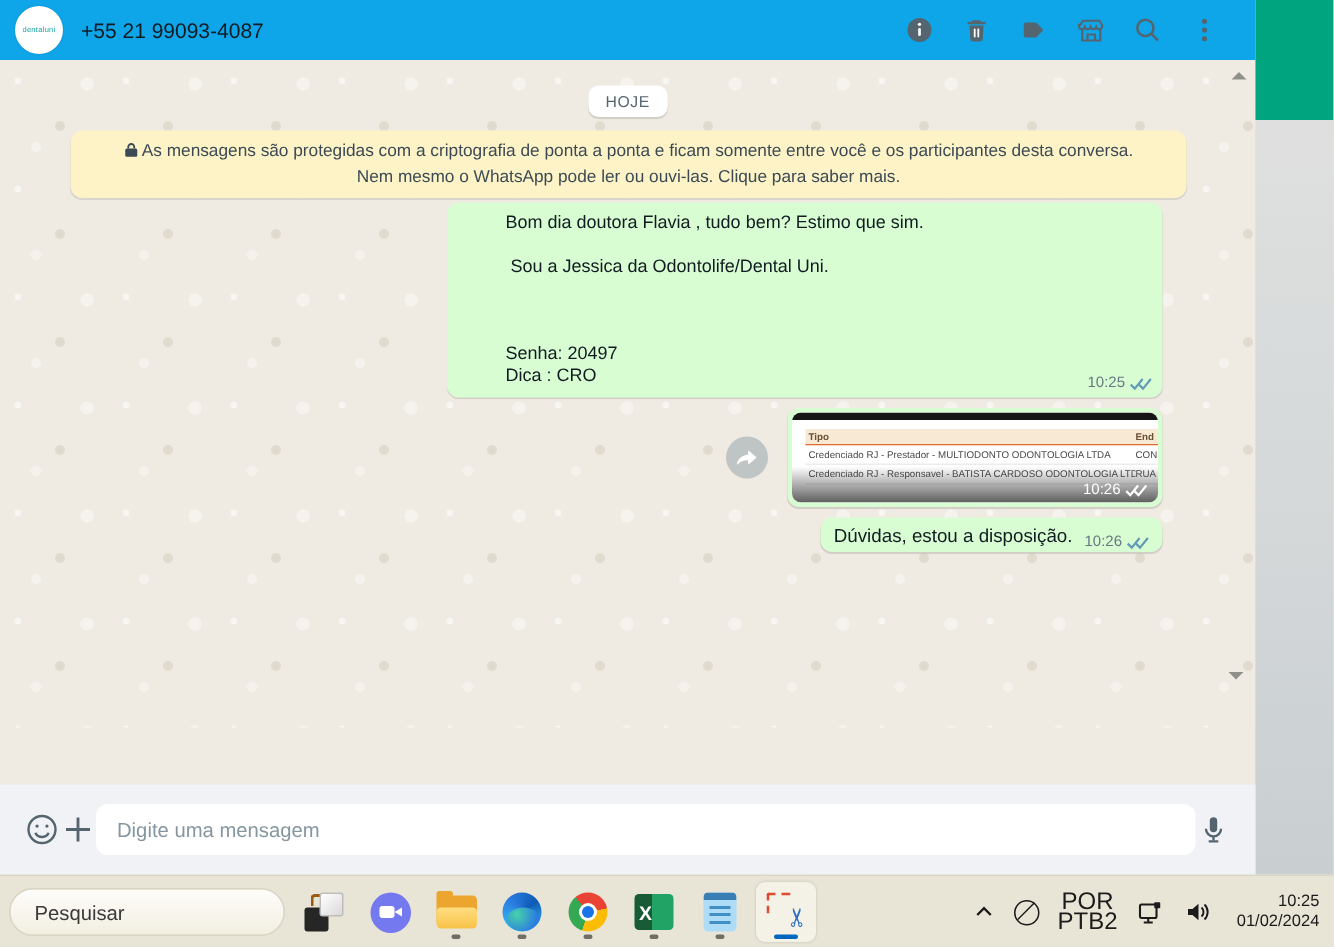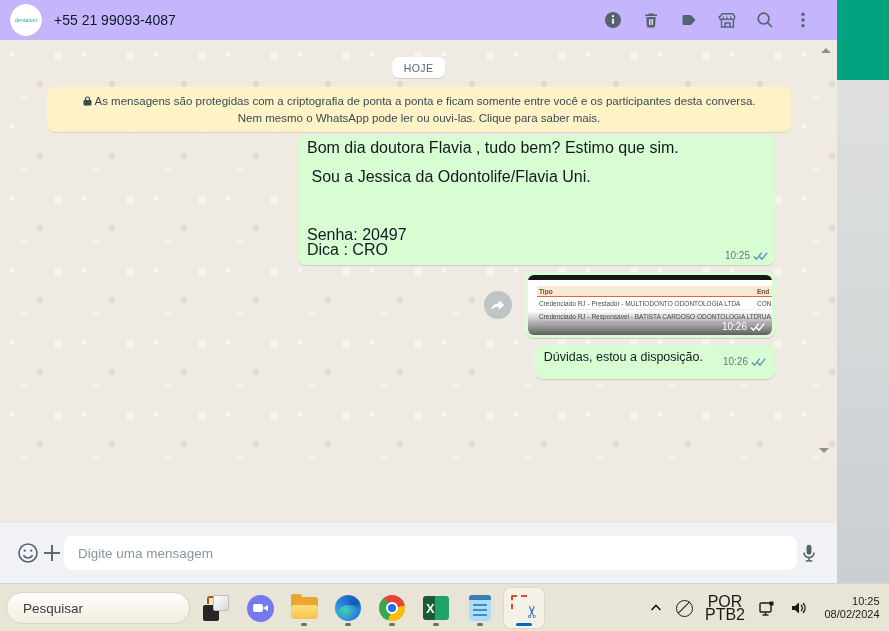--- a/index.html
+++ b/index.html
@@ -2,21 +2,21 @@
 <html><head>
 <meta charset="utf-8">
 <style>
   * { margin:0; padding:0; box-sizing:border-box; }
   html,body { width:889px; height:631px; overflow:hidden; }
   body { font-family:"Liberation Sans", sans-serif; background:#d1d7db; position:relative; }
 
   
   #wa-window { position:absolute; left:0; top:0; width:837px; height:583px; background:#efeae2; }
 
-  #chat-header { position:absolute; left:0; top:0; width:837px; height:40px; background:#c4b5fd;
+  #chat-header { position:absolute; left:0; top:0; width:837px; height:40px; background:#0ea5e9;
     display:flex; align-items:center; padding:0 10px; z-index:5; }
   .avatar { width:32px; height:32px; border-radius:50%; background:#fff; display:flex; align-items:center;
     justify-content:center; box-shadow:0 0 1px rgba(0,0,0,.25); overflow:hidden; cursor:pointer; }
   .avatar-logo { font-size:5px; color:#19a4a0; letter-spacing:.2px; white-space:nowrap; }
   .phone-title { margin-left:12px; font-size:14px; color:#111b21; cursor:pointer; }
   .header-actions { margin-left:auto; display:flex; align-items:center; gap:14px; padding-right:12px; }
   .icon-btn { width:24px; height:24px; display:flex; align-items:center; justify-content:center; cursor:pointer; }
   .icon-btn svg { display:block; }
 
   
@@ -37,21 +37,21 @@
     border-radius:8px; padding:6px 28px; font-size:11.5px; color:#3b4a54; text-align:center;
     line-height:16px; box-shadow:0 1px .5px rgba(11,20,26,.10); cursor:pointer; }
   .lock-icon { display:inline-block; vertical-align:-1px; margin-right:3px; }
 
   #messages { position:absolute; left:0; top:95px; right:0; display:flex; flex-direction:column;
     align-items:flex-end; padding-right:62px; gap:7px; }
 
   .bubble { position:relative; background:#d9fdd3; border-radius:8px;
     box-shadow:0 1px .5px rgba(11,20,26,.13); color:#111b21; }
   .bubble-big { width:477px; padding:6px 9px 8px; }
-  .m-line { font-size:16px; line-height:14.5px; min-height:14.5px; white-space:pre-wrap; }
+  .m-line { font-size:12px; line-height:14.5px; min-height:14.5px; white-space:pre-wrap;margin-left:30px; }
   .msg-meta { position:absolute; right:7px; bottom:4px; display:flex; align-items:center; gap:3px;
     font-size:10px; color:#667781; }
   .msg-meta svg { display:block; }
 
   .image-row { display:flex; align-items:center; gap:13px; }
   .forward-btn { width:28px; height:28px; border-radius:50%; background:rgba(134,150,160,.45);
     display:flex; align-items:center; justify-content:center; cursor:pointer; }
 
   .img-bubble { width:250px; height:66px; padding:3px; cursor:pointer; }
   .img-content { position:relative; width:100%; height:100%; border-radius:6px; overflow:hidden; background:#fff; }
@@ -61,21 +61,21 @@
     align-items:center; color:#6b4f35; font-weight:bold; }
   .mini-row { display:flex; height:13px; align-items:center; border-bottom:1px solid #ececec;
     background:#fff; white-space:nowrap; }
   .mini-c1 { flex:1; overflow:hidden; padding-left:2px; white-space:nowrap; }
   .mini-c2 { width:15px; overflow:hidden; white-space:nowrap; }
   .img-fade { position:absolute; left:0; right:0; bottom:0; height:24px;
     background:linear-gradient(180deg, rgba(0,0,0,0), rgba(50,50,50,.78)); }
   .img-time { position:absolute; right:7px; bottom:3px; color:#fff; font-size:10px;
     display:flex; align-items:center; gap:3px; }
 
-  .bubble-small { padding:4px 9px 14px; display:flex; align-items:flex-end; gap:20px; }
+  .bubble-small { padding:4px 9px 3px; display:flex; align-items:flex-end; gap:8px; }
   .bubble-small .small-text { font-size:12.5px; line-height:16px; }
   .inline-meta { display:flex; align-items:center; gap:3px; font-size:10px; color:#667781;
     transform:translateY(2px); }
 
   .scroll-up { position:absolute; top:8px; right:6px; width:0; height:0; cursor:pointer;
     border-left:5px solid transparent; border-right:5px solid transparent; border-bottom:5px solid #90908a; }
   .scroll-down { position:absolute; top:408px; right:8px; width:0; height:0; cursor:pointer;
     border-left:5px solid transparent; border-right:5px solid transparent; border-top:5px solid #90908a; }
 
   #composer { position:absolute; left:0; top:523px; width:837px; height:60px; background:#f0f2f5;
@@ -231,21 +231,21 @@
             <rect x="0.5" y="4" width="8" height="5.5" rx="1"></rect>
             <path d="M2.5 4V3a2 2 0 0 1 4 0v1" fill="none" stroke="#3b4a54" stroke-width="1.2"></path>
           </svg></span><span>As mensagens são protegidas com a criptografia de ponta a ponta e ficam somente entre você e os participantes desta conversa. Nem mesmo o WhatsApp pode ler ou ouvi-las. Clique para saber mais.</span>
     </div>
 
     <div id="messages">
 
       <div class="bubble bubble-big">
         <div class="m-line">Bom dia doutora Flavia , tudo bem? Estimo que sim.</div>
         <div class="m-line"></div>
-        <div class="m-line"> Sou a Jessica da Odontolife/Flavia Uni.</div>
+        <div class="m-line"> Sou a Jessica da Odontolife/Dental Uni.</div>
         <div class="m-line"></div>
         <div class="m-line"></div>
         <div class="m-line"></div>
         <div class="m-line">Senha: 20497</div>
         <div class="m-line" style="width:90%">Dica : CRO</div>
         <div class="msg-meta">
           <span>10:25</span>
           <svg width="15" height="10" viewBox="0 0 18 12" fill="none" stroke="#5f9ab5" stroke-width="1.7">
               <path d="M1 6.5l3.2 3.2L10.5 2"></path>
               <path d="M7.6 6.5l3.2 3.2L17.1 2"></path>
@@ -413,21 +413,21 @@
     <div class="tray-item">
       <svg width="20" height="20" viewBox="0 0 20 20" fill="#1b1b1b">
           <path d="M3 8h3l4-3.5v11L6 12H3z"></path>
           <path d="M12 7a4 4 0 0 1 0 6" fill="none" stroke="#1b1b1b" stroke-width="1.3"></path>
           <path d="M14 5a7 7 0 0 1 0 10" fill="none" stroke="#1b1b1b" stroke-width="1.3"></path>
         </svg>
     </div>
     <div class="tray-item tray-clock">
       <div>
         <div>10:25</div>
-        <div>08/02/2024</div>
+        <div>01/02/2024</div>
       </div>
     </div>
     <div class="tray-item">
       <svg width="20" height="20" viewBox="0 0 20 20" fill="none" stroke="#1b1b1b" stroke-width="1.4">
           <path d="M10 3a5 5 0 0 1 5 5v4l1.5 2.5h-13L5 12V8a5 5 0 0 1 5-5z"></path>
           <path d="M8.5 15.5a1.6 1.6 0 0 0 3 0"></path>
         </svg>
     </div>
   </div>
 </div>

